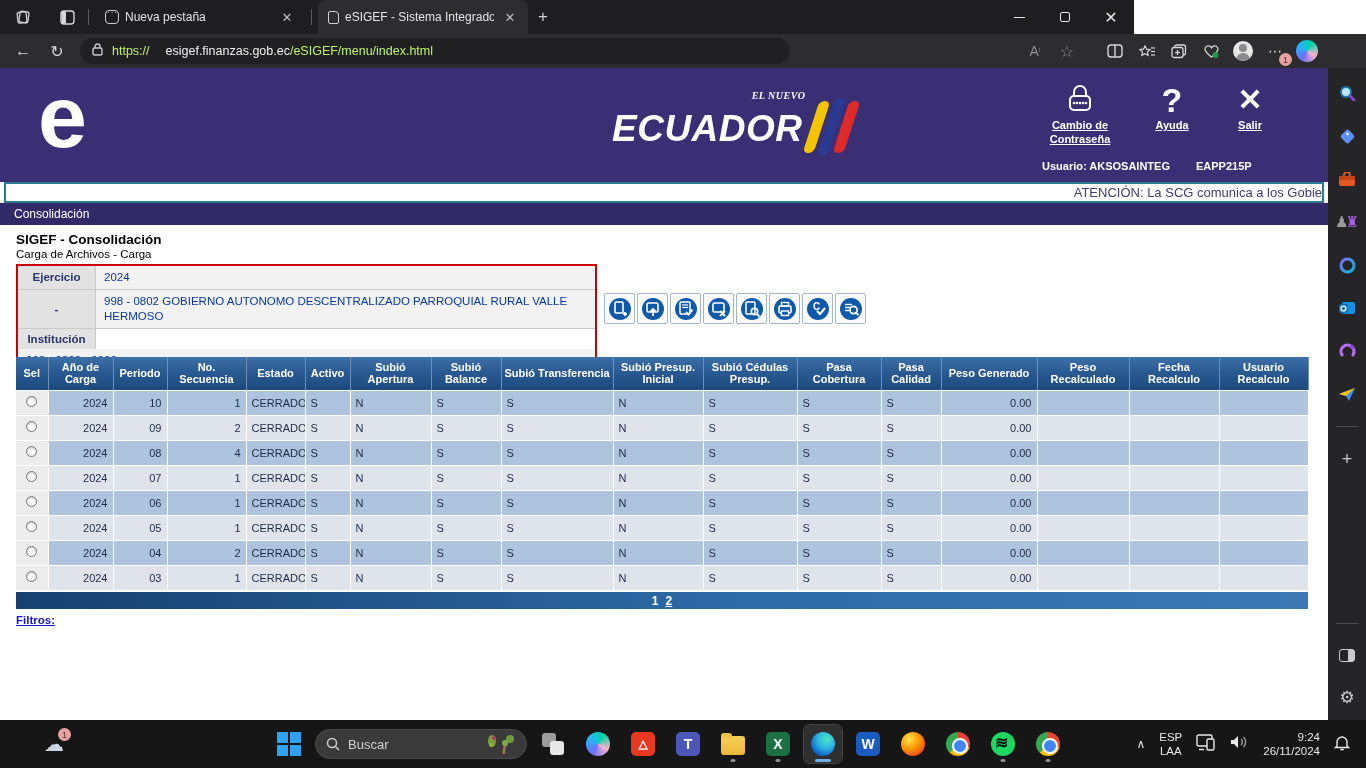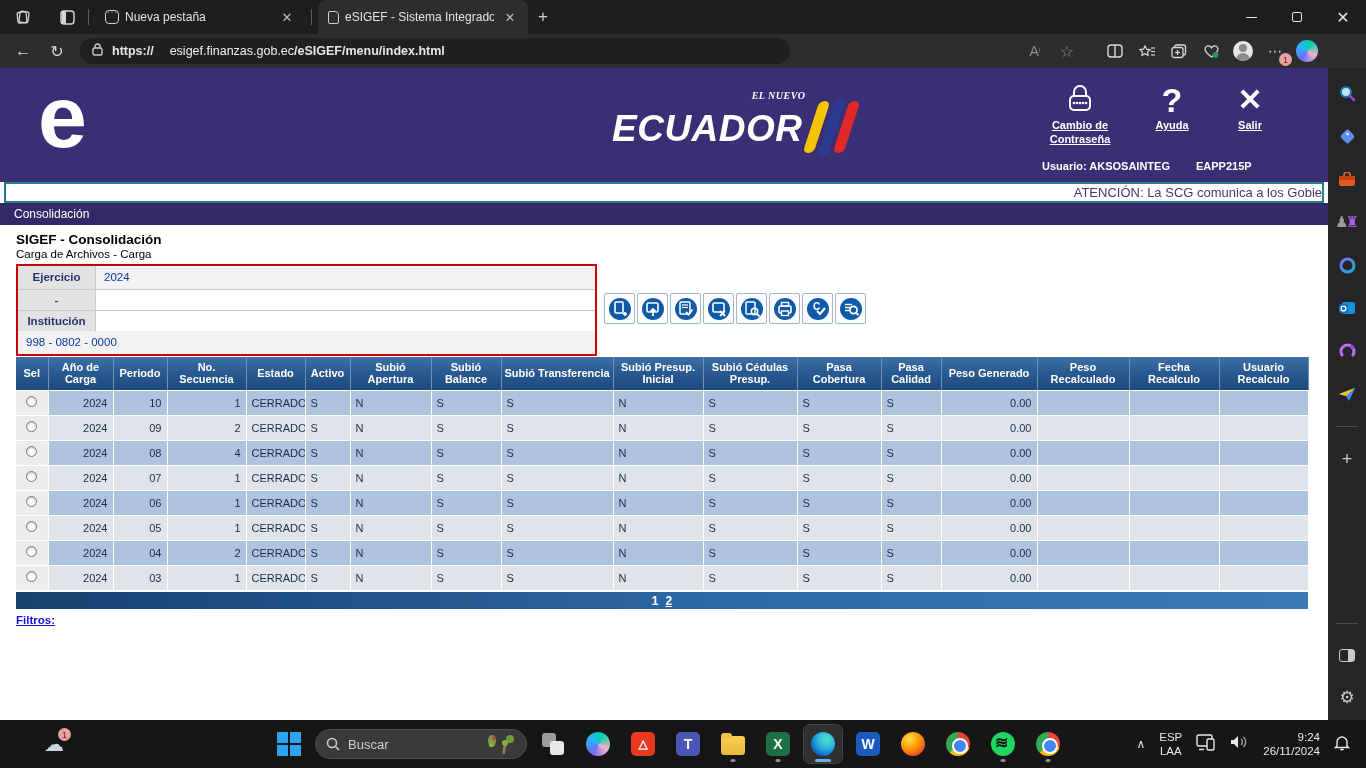--- a/index.html
+++ b/index.html
@@ -2,21 +2,21 @@
 <html><head>
 <meta charset="utf-8">
 <style>
   * { margin:0; padding:0; box-sizing:border-box; }
   html,body { width:1366px; height:768px; overflow:hidden; background:#000;
     font-family:"Liberation Sans", sans-serif; }
   .abs { position:absolute; }
   #stage { position:relative; width:1366px; height:768px; background:#fff; }
 
   
-  #titlebar { left:0; top:0; width:1366px; height:34px; background:#1e1e20;
+  #titlebar { left:0; top:0; width:1134px; height:34px; background:#1e1e20;
     display:flex; align-items:center; color:#e8e8e8; }
   .tb-ic { width:30px; height:26px; display:flex; align-items:center; justify-content:center;
     color:#d6d6d6; font-size:13px; }
   .vdiv { width:1px; height:16px; background:#5a5a5a; margin:0 6px; }
   .tab { height:34px; display:flex; align-items:center; padding:0 10px; width:210px; }
   .tab.inactive { background:transparent; }
   .tab.active { background:#2d2d2f; border-radius:8px 8px 0 0; }
   .tab-title { flex:1; font-size:12px; color:#e3e3e3; white-space:nowrap; overflow:hidden; margin:0 8px 0 6px; }
   .tab-x { color:#bdbdbd; font-size:13px; width:16px; text-align:center; }
   .fav-newtab { width:14px; height:14px; border:1.6px solid #cfcfcf; border-radius:4px; position:relative; }
@@ -27,21 +27,21 @@
   .wctl > div { width:46px; height:34px; display:flex; align-items:center; justify-content:center; color:#e6e6e6; }
   .min-glyph { width:11px; border-top:1.4px solid #e6e6e6; }
   .max-glyph { width:10px; height:10px; border:1.4px solid #e6e6e6; border-radius:2px; }
 
   #toolbar { left:0; top:34px; width:1366px; height:34px; background:#2d2d2f;
     display:flex; align-items:center; color:#cfcfcf; }
   .nav-ic { width:34px; text-align:center; font-size:16px; color:#d8d8d8; }
   #urlpill { width:710px; height:26px; background:#202022; border-radius:13px; margin-left:6px;
     display:flex; align-items:center; padding:0 12px; font-size:12.5px; }
   #urlpill .lock { margin-right:9px; }
-  .url-dim { color:#e5e5e5;font-weight:bold; } .url-main { color:#f0f0f0;padding-left:16px; }
+  .url-dim { color:#bef264; } .url-main { color:#f0f0f0;padding-left:16px; }
   .tb-right { display:flex; align-items:center; margin-left:8px; gap:2px; }
   .tb-right .tb-ic { width:30px; font-size:14px; }
   .avatar-ic { width:20px; height:20px; border-radius:50%; background:#e6e6e6; position:relative; overflow:hidden;}
   .avatar-ic::before{content:""; position:absolute; left:6px; top:3px; width:8px; height:8px; border-radius:50%; background:#8a8a8a;}
   .avatar-ic::after{content:""; position:absolute; left:3px; top:12px; width:14px; height:9px; border-radius:7px 7px 0 0; background:#8a8a8a;}
   .more-wrap{ position:relative; }
   .badge { position:absolute; right:-2px; bottom:-2px; background:#e8a2a2; color:#5b2b2b;
     font-size:9px; width:13px; height:13px; border-radius:50%; display:flex; align-items:center; justify-content:center; }
   .copilot { width:22px; height:22px; border-radius:50%;
     background:conic-gradient(from 210deg,#6e6ef7,#2bb3ff,#00d3a7,#f7b2c8,#6e6ef7); }
@@ -395,20 +395,21 @@
     <div class="pg-title abs">SIGEF - Consolidación</div>
     <div class="pg-sub abs">Carga de Archivos - Carga</div>
 
     <div id="formbox" class="abs">
       <div class="frow">
         <div class="flabel">Ejercicio</div>
         <div class="fvalue">2024</div>
       </div>
       <div class="frow">
         <div class="flabel">-</div>
+        <div class="fvalue" style="max-width:500px;">998 - 0802 GOBIERNO AUTONOMO DESCENTRALIZADO PARROQUIAL RURAL VALLE HERMOSO</div>
       </div>
       <div class="frow">
         <div class="flabel">Institución</div>
         <div class="fvalue">998 - 0802 - 0000</div>
       </div>
     </div>
 
     <div id="actionbar" class="abs">
       <div class="act-btn">
         <svg width="24" height="24" viewBox="0 0 24 24">

